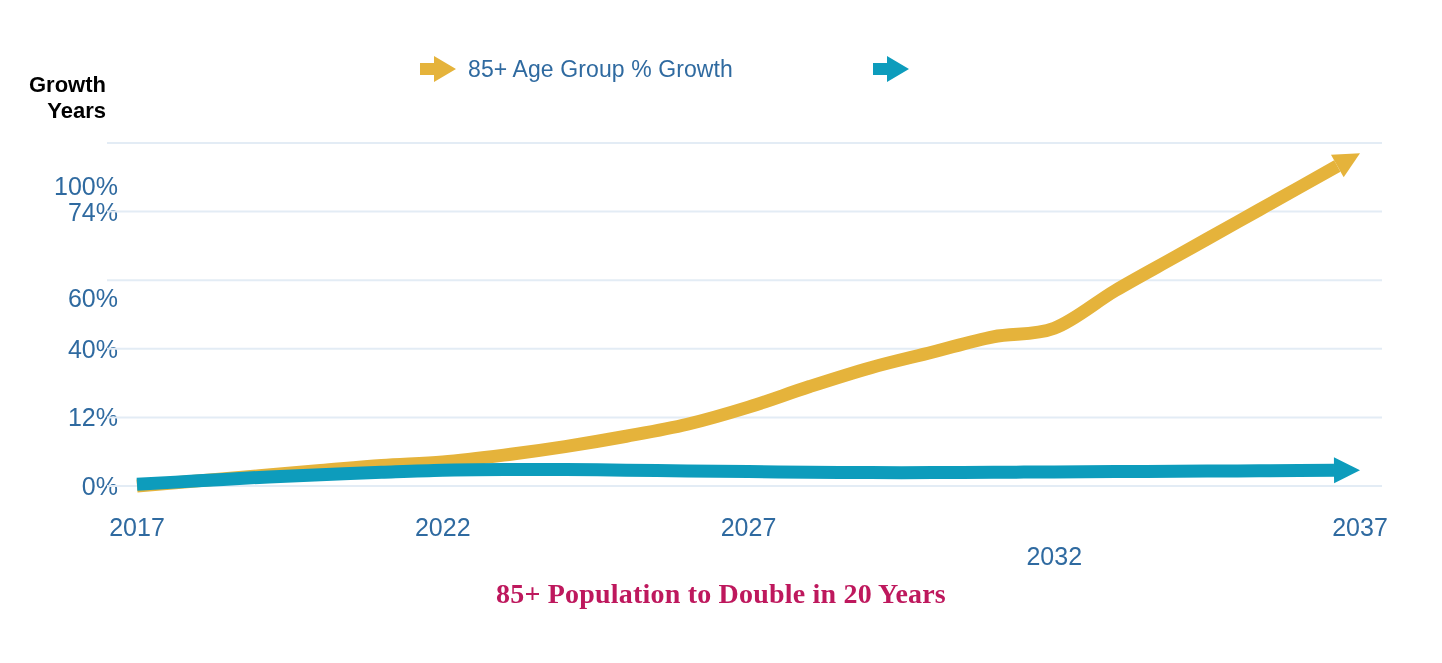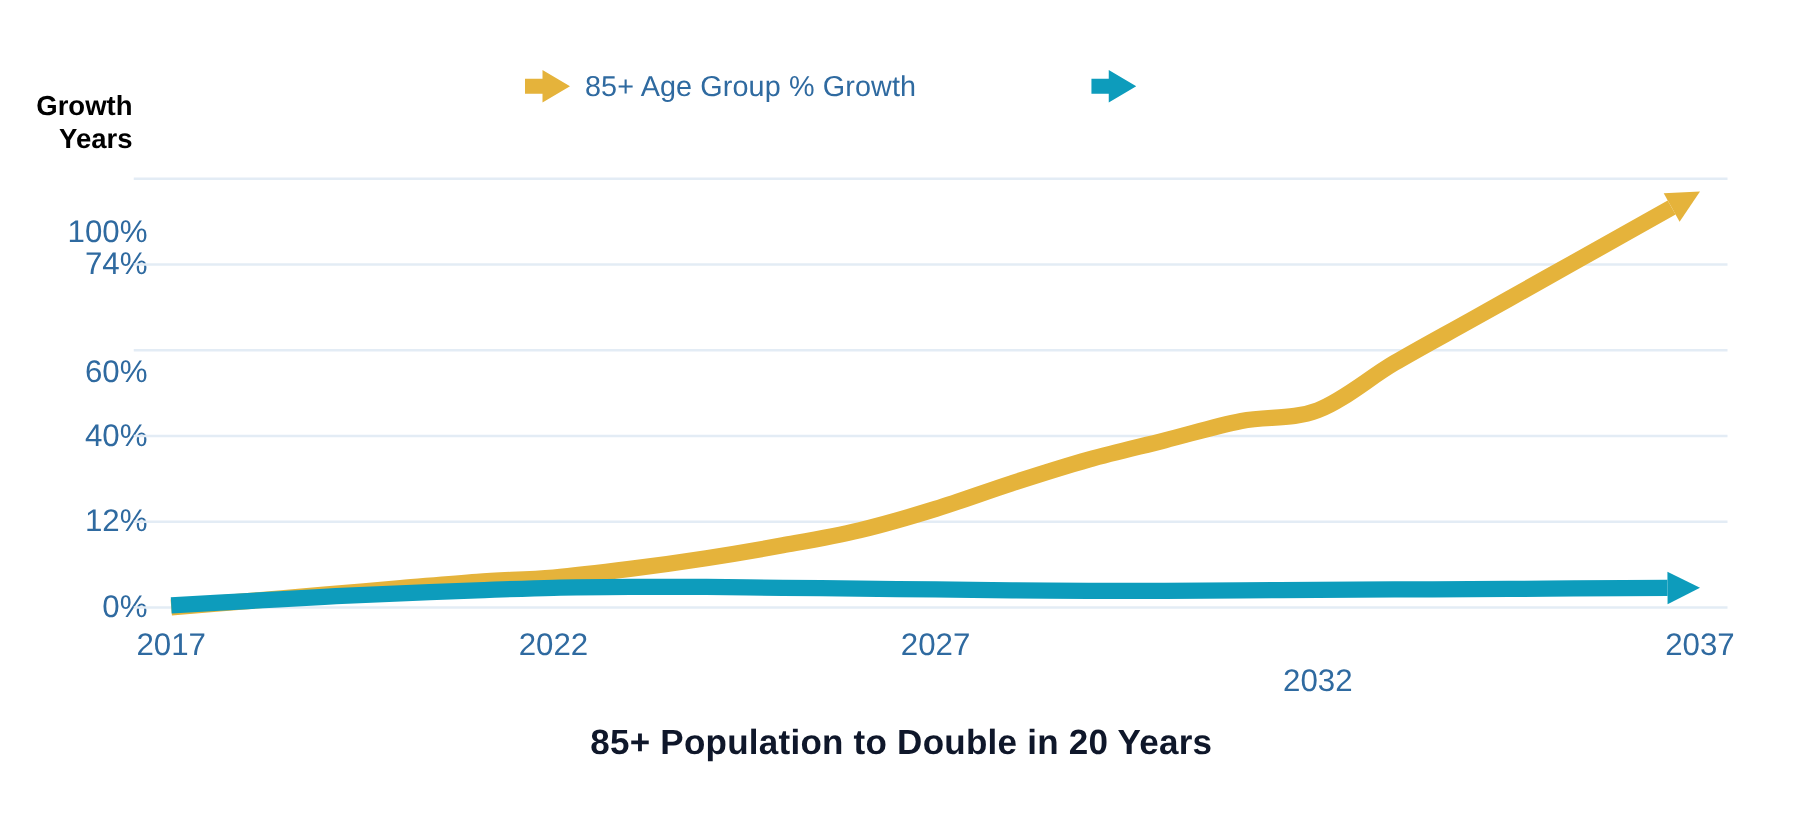--- a/index.html
+++ b/index.html
@@ -81,21 +81,21 @@
     left: 0;
     top: 0;
     width: 118px;
     height: 663px;
   }
 
   
   .x-ticks-wrap {
     position: absolute;
     left: 0;
-    top: 5px;
+    top: 16px;
     width: 1442px;
     height: 500px;
   }
   .x-tick {
     position: absolute;
     top: 497px;
     width: 140px;
     text-align: center;
     font-size: 25px;
     color: #2f6aa0;
@@ -114,23 +114,23 @@
 
   
   .chart-title {
     position: absolute;
     left: 0;
     top: 578px;
     width: 1442px;
     text-align: center;
     font-size: 28px;
     font-weight: bold;
-    color: #0f172a;
+    color: #be185d;
     letter-spacing: 0.2px;
-    font-family: Liberation Sans, sans-serif;
+    font-family: Liberation Serif, serif;
   }
 </style>
 </head>
 <body>
 
 <div id="chart-root">
 
   <div class="legend">
 
     <div class="legend-item first">

